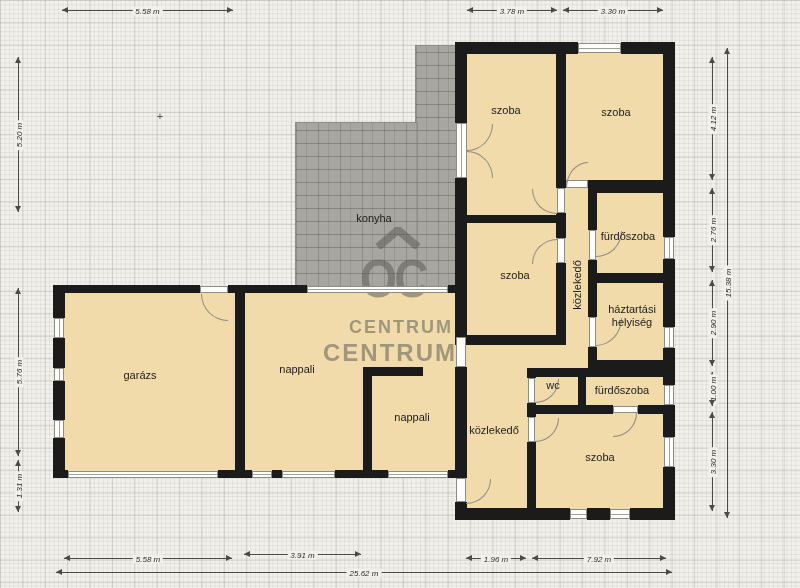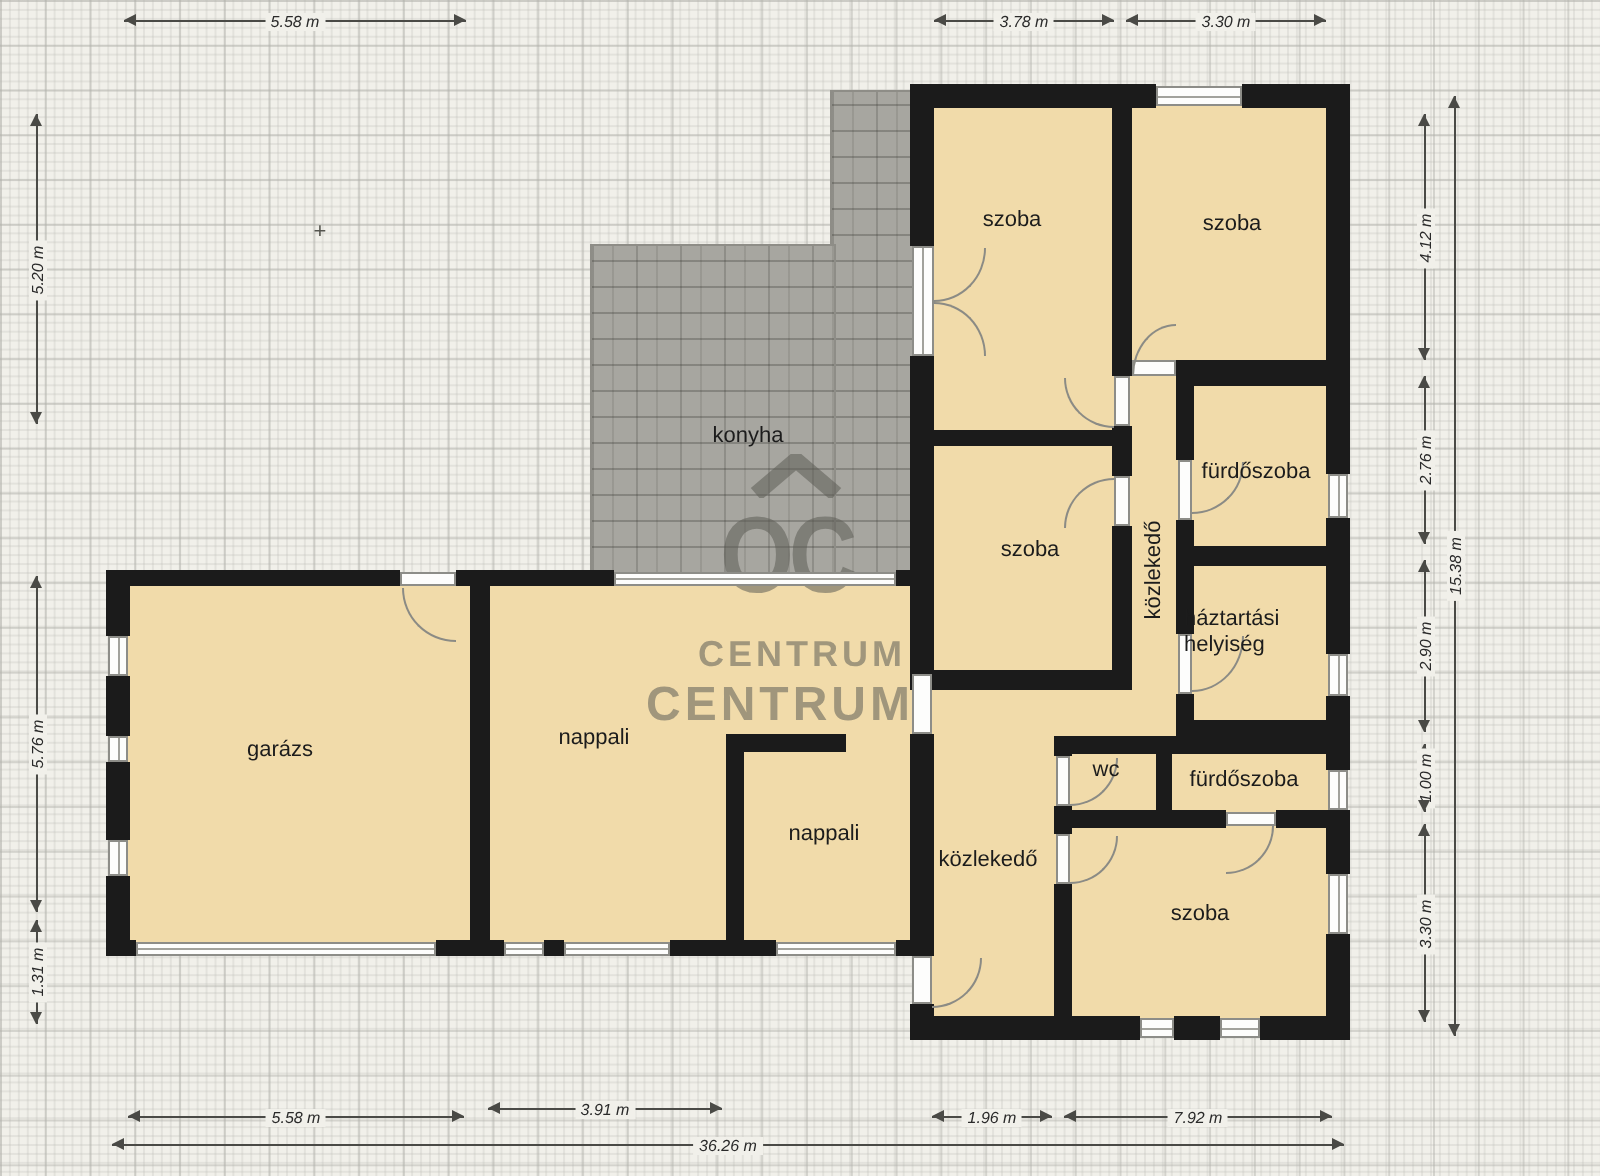--- a/index.html
+++ b/index.html
@@ -25,21 +25,21 @@
   .win-h,.win-v,.doorgap{position:absolute;background:#fdfdfc;border:1px solid #8d8d88;z-index:5;box-sizing:border-box;}
   .win-h{background-image:linear-gradient(#a2a29c,#a2a29c);background-size:100% 1px;background-position:center;background-repeat:no-repeat;}
   .win-v{background-image:linear-gradient(#a2a29c,#a2a29c);background-size:1px 100%;background-position:center;background-repeat:no-repeat;}
   .arc{position:absolute;z-index:5;box-sizing:border-box;}
   .arc-tl{border-top:1px solid #8b8b85;border-left:1px solid #8b8b85;border-top-left-radius:100%;}
   .arc-tr{border-top:1px solid #8b8b85;border-right:1px solid #8b8b85;border-top-right-radius:100%;}
   .arc-bl{border-bottom:1px solid #8b8b85;border-left:1px solid #8b8b85;border-bottom-left-radius:100%;}
   .arc-br{border-bottom:1px solid #8b8b85;border-right:1px solid #8b8b85;border-bottom-right-radius:100%;}
   .room-label{position:absolute;z-index:6;font-size:11px;color:#1c1c1c;transform:translate(-50%,-50%);white-space:nowrap;}
   .room-label.vert{transform:translate(-50%,-50%) rotate(-90deg);}
-  .room-label.wrap{white-space:normal;width:80px;line-height:1.15;}
+  .room-label.wrap{white-space:normal;text-align:center;width:80px;line-height:1.15;}
   .dimh,.dimv{position:absolute;z-index:7;font-style:italic;}
   .dimh{height:9px;}
   .dimh .line{position:absolute;top:4px;left:0;right:0;height:1px;background:#4a4a46;}
   .dimh::before{content:"";position:absolute;left:0;top:1px;width:0;height:0;border-top:3px solid transparent;border-bottom:3px solid transparent;border-right:6px solid #4a4a46;}
   .dimh::after{content:"";position:absolute;right:0;top:1px;width:0;height:0;border-top:3px solid transparent;border-bottom:3px solid transparent;border-left:6px solid #4a4a46;}
   .dimv{width:9px;}
   .dimv .line{position:absolute;left:4px;top:0;bottom:0;width:1px;background:#4a4a46;}
   .dimv::before{content:"";position:absolute;top:0;left:1px;width:0;height:0;border-left:3px solid transparent;border-right:3px solid transparent;border-bottom:6px solid #4a4a46;}
   .dimv::after{content:"";position:absolute;bottom:0;left:1px;width:0;height:0;border-left:3px solid transparent;border-right:3px solid transparent;border-top:6px solid #4a4a46;}
   .dlbl{position:absolute;left:50%;top:50%;transform:translate(-50%,-50%);background:#f1f0ea;padding:0 3px;font-size:8px;color:#2a2a2a;white-space:nowrap;}
@@ -201,21 +201,21 @@
   <div class="dimh" style="left:466px;top:554px;width:60px;">
       <span class="line"></span>
       <span class="dlbl">1.96 m</span>
     </div>
   <div class="dimh" style="left:532px;top:554px;width:134px;">
       <span class="line"></span>
       <span class="dlbl">7.92 m</span>
     </div>
   <div class="dimh" style="left:56px;top:568px;width:616px;">
       <span class="line"></span>
-      <span class="dlbl">36.26 m</span>
+      <span class="dlbl">25.62 m</span>
     </div>
 
   <div class="dimv" style="left:14px;top:57px;height:155px;">
       <span class="line"></span>
       <span class="dlbl">5.20 m</span>
     </div>
   <div class="dimv" style="left:14px;top:288px;height:168px;">
       <span class="line"></span>
       <span class="dlbl">5.76 m</span>
     </div>

